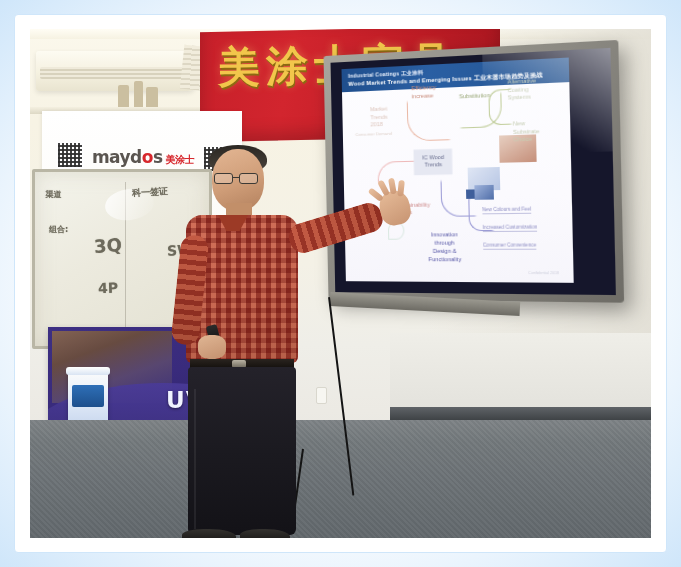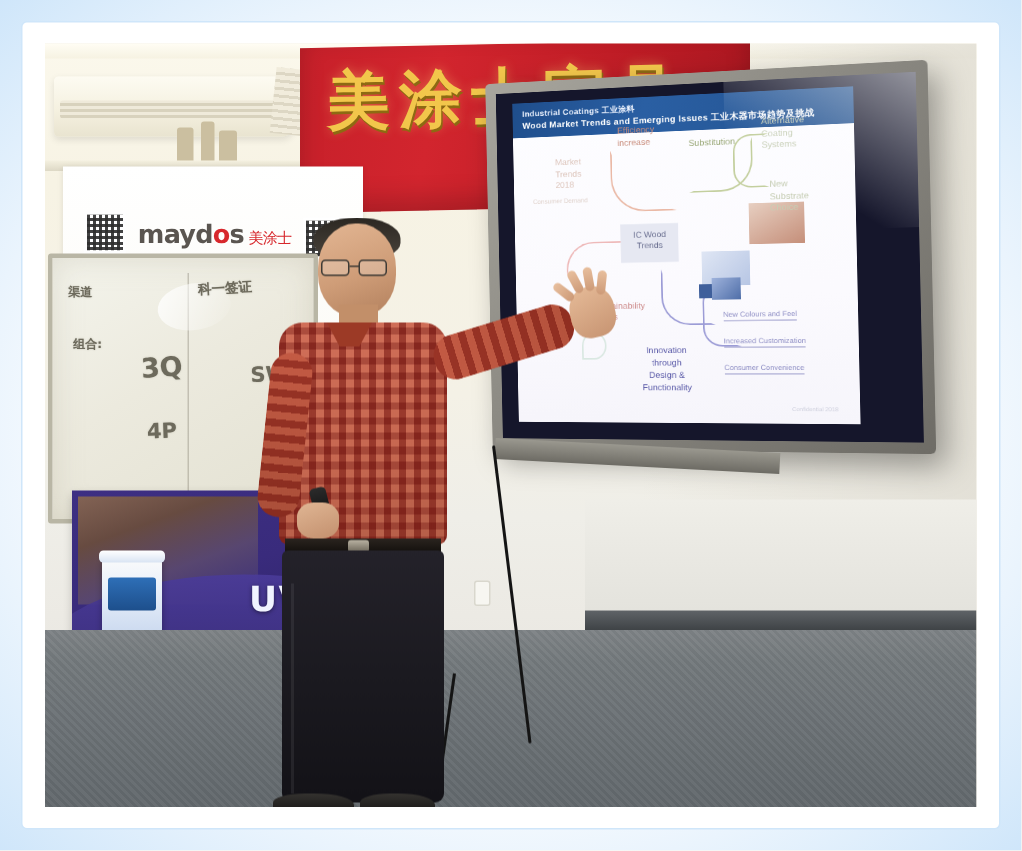--- a/index.html
+++ b/index.html
@@ -130,21 +130,21 @@
   .maydos-logo{
     position:absolute; left:46px; top:36px; width:110px; text-align:center;
   }
   .maydos-logo .word{
     font-family:"DejaVu Sans", sans-serif;
     font-size:17px; font-weight:700; color:#5a5550; letter-spacing:-.5px;
   }
   .maydos-logo .word .o{ color:#d7272c; }
   .maydos-logo .cn{
     font-family:"DejaVu Sans", sans-serif;
-    font-size:10px; font-weight:400; color:#d7272c; margin-left:3px;
+    font-size:10px; font-weight:700; color:#d7272c; margin-left:3px;
   }
   .maydos-logo .sub{
     font-family:"DejaVu Sans", sans-serif;
     font-size:5px; color:#9a948c; letter-spacing:2px; margin-top:2px;
   }
 
   
   .whiteboard{
     position:absolute; left:2px; top:140px; width:180px; height:180px;
     background: linear-gradient(150deg,#f4f4ec 0%, #eceade 45%, #e3e1d2 100%);

